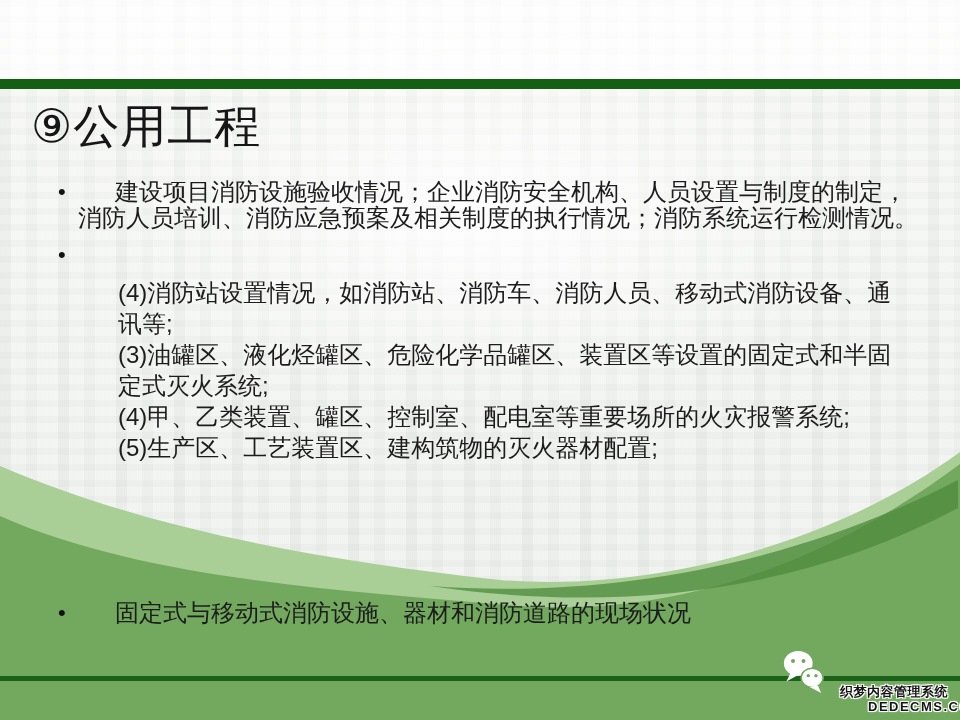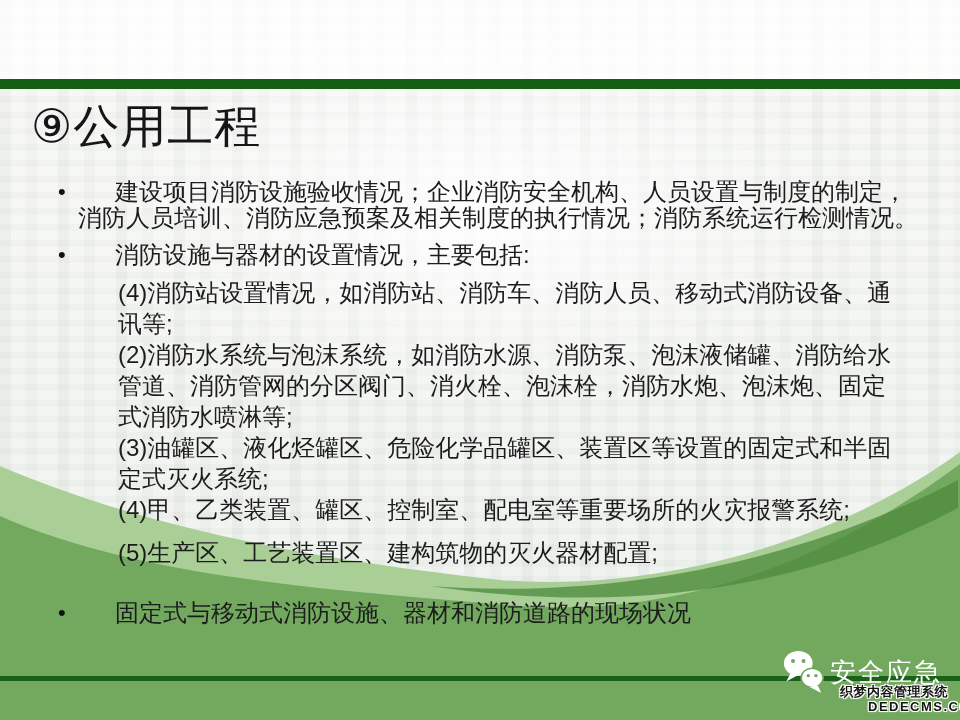--- a/index.html
+++ b/index.html
@@ -86,26 +86,24 @@
 
   <div class="title">⑨公用工程</div>
 
   <div class="para bullet-para" id="bullet1">
     <span class="marker">•</span>
     <span>建设项目消防设施验收情况；企业消防安全机构、人员设置与制度的制定，消防人员培训、消防应急预案及相关制度的执行情况；消防系统运行检测情况。</span>
   </div>
 
   <div class="para bullet-para" id="bullet2">
     <span class="marker">•</span>
-    <span>消防设施与器材的设置情况，主要包括:</span>
   </div>
 
   <div class="sub-list">
     <div class="sub-item">(4)消防站设置情况，如消防站、消防车、消防人员、移动式消防设备、通讯等;</div>
-    <div class="sub-item">(2)消防水系统与泡沫系统，如消防水源、消防泵、泡沫液储罐、消防给水管道、消防管网的分区阀门、消火栓、泡沫栓，消防水炮、泡沫炮、固定式消防水喷淋等;</div>
     <div class="sub-item">(3)油罐区、液化烃罐区、危险化学品罐区、装置区等设置的固定式和半固定式灭火系统;</div>
     <div class="sub-item">(4)甲、乙类装置、罐区、控制室、配电室等重要场所的火灾报警系统;</div>
     <div class="sub-item">(5)生产区、工艺装置区、建构筑物的灭火器材配置;</div>
   </div>
 
   <div class="para bullet-para" id="bullet3">
     <span class="marker">•</span>
     <span>固定式与移动式消防设施、器材和消防道路的现场状况</span>
   </div>
 
@@ -113,20 +111,19 @@
     <ellipse cx="17" cy="17" rx="15" ry="13" fill="#ffffff"></ellipse>
     <path d="M9 27 L4.5 36 L17 29.2 Z" fill="#ffffff"></path>
     <circle cx="11.5" cy="14.5" r="2.1" fill="#6fa75c"></circle>
     <circle cx="22.5" cy="14.5" r="2.1" fill="#6fa75c"></circle>
     <ellipse cx="31.5" cy="32" rx="11.5" ry="10" fill="#ffffff" stroke="#6fa75c" stroke-width="1.6"></ellipse>
     <path d="M37.5 40 L41 48 L28.5 41.5 Z" fill="#ffffff"></path>
     <circle cx="27.5" cy="29.8" r="1.8" fill="#6fa75c"></circle>
     <circle cx="35.5" cy="29.8" r="1.8" fill="#6fa75c"></circle>
   </svg>
 
-  <div class="brand">安全应急</div>
 
   <div class="cms">
     <div class="l1">织梦内容管理系统</div>
     <div class="l2">DEDECMS.COM</div>
   </div>
 
 </div>
 
 </body></html>

